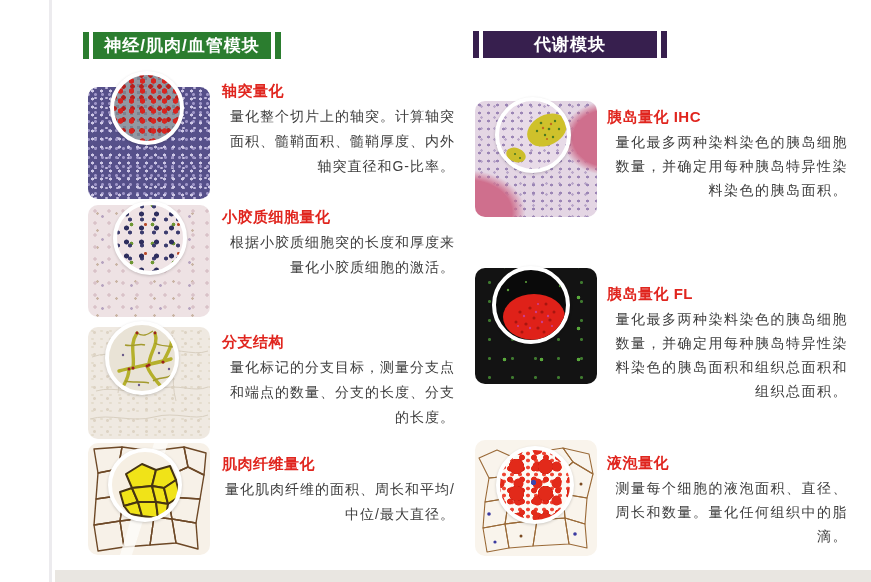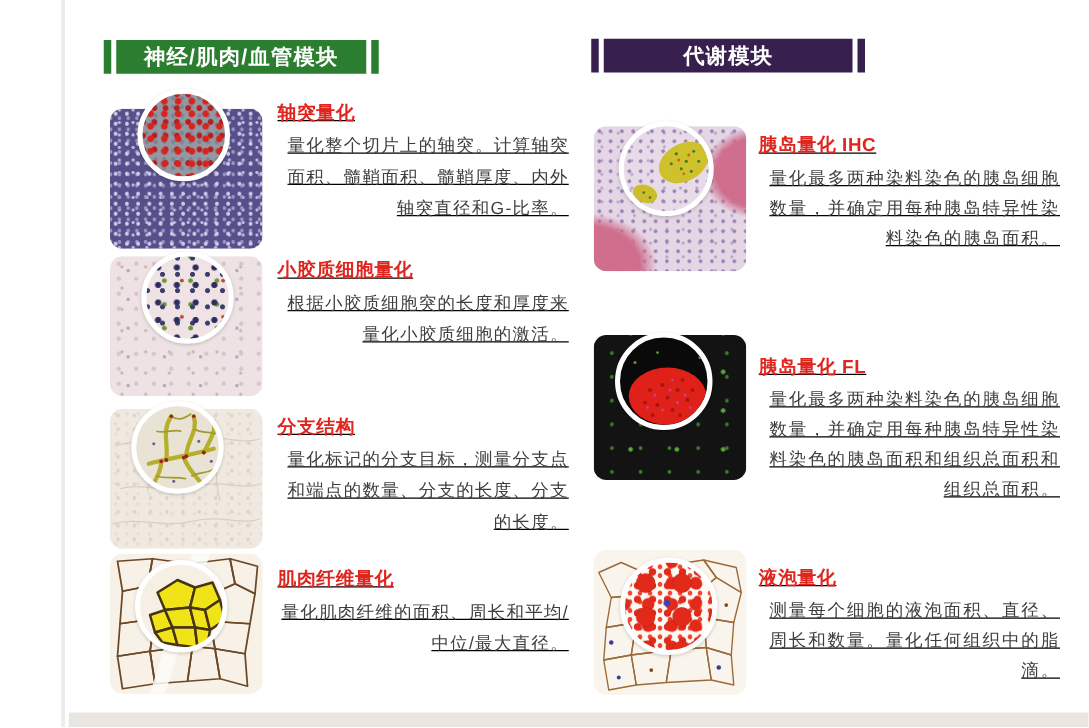--- a/index.html
+++ b/index.html
@@ -11,27 +11,27 @@
   .bottom-strip { position:absolute; left:55px; top:570px; width:816px; height:12px; background:#e9e6e1; }
 
   
   .module-header { position:absolute; display:flex; align-items:stretch; height:27px; }
   .hbar { width:6px; }
   .hmain { margin:0 4px; color:#fff; font-weight:bold; font-size:17px; line-height:27px;
            text-align:center; letter-spacing:1px; }
   .green  .hbar, .green  .hmain { background:#2b7d2f; }
   .purple .hbar, .purple .hmain { background:#371f4e; }
   #hdr-left  { left:83px;  top:32px; }
-  #hdr-left  .hmain { width:200px; }
+  #hdr-left  .hmain { width:178px; }
   #hdr-right { left:473px; top:31px; }
-  #hdr-right .hmain { width:199px; }
+  #hdr-right .hmain { width:174px; }
 
   
   .row { position:absolute; width:395px; }
-  .row .text { position:absolute; left:134px;text-decoration:underline; }
+  .row .text { position:absolute; left:134px; }
   .item-title { color:#e0251e; font-weight:bold; font-size:15px; line-height:20px; margin:0 0 3px 0; letter-spacing:0.5px; }
   .item-desc  { color:#3e3e3e; font-size:14px; line-height:25px; margin:0; letter-spacing:1px;text-align:right; }
   .col-l .item-desc { width:233px; }
   .col-r .item-desc { width:241px; letter-spacing:1.5px; line-height:24px; }
 
   
   .thumb { position:absolute; left:0; top:0; width:122px; border-radius:10px; }
   .col-l .thumb { height:112px; }
   .col-r .thumb { height:116px; }
   .thumb .base { position:absolute; inset:0; border-radius:inherit; overflow:hidden; }

